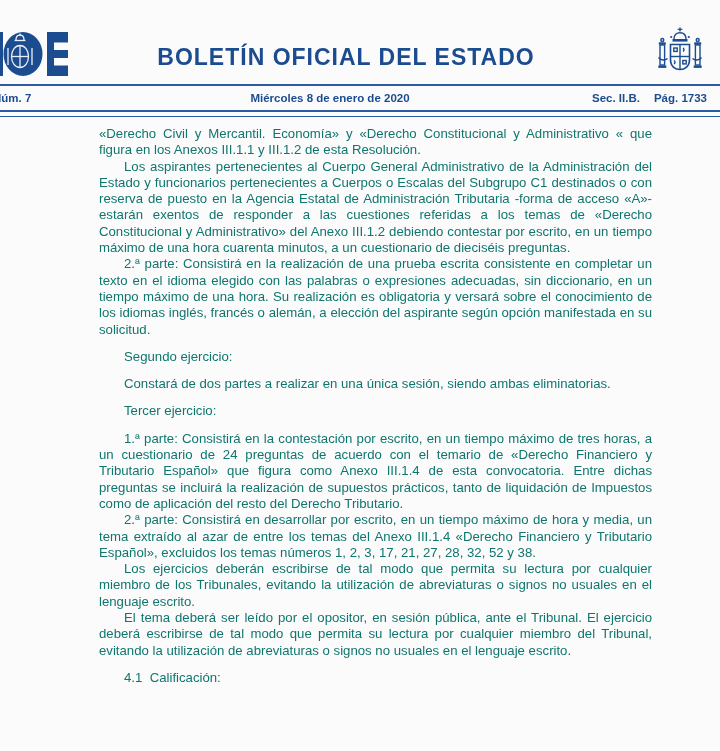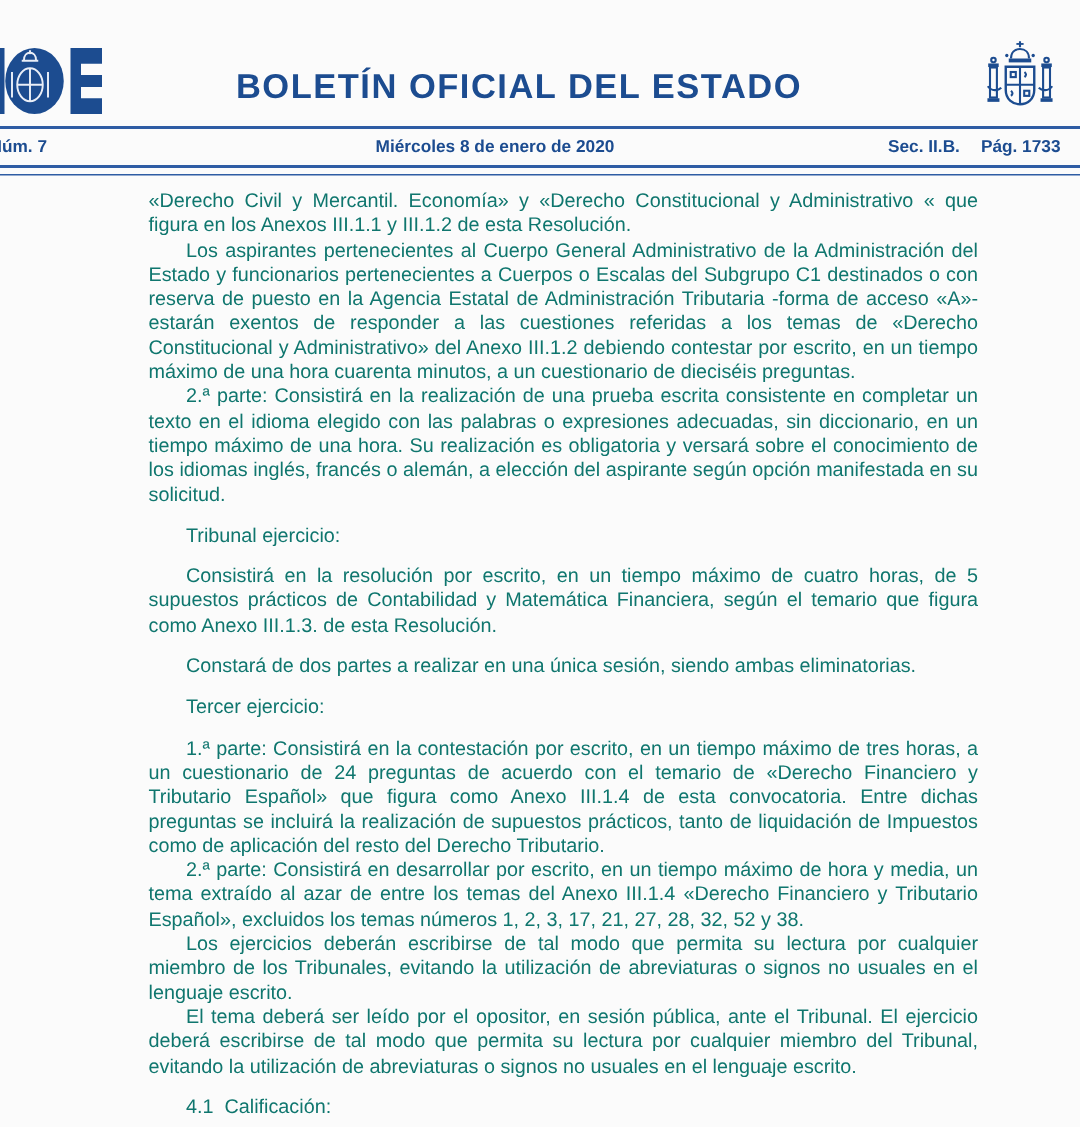--- a/index.html
+++ b/index.html
@@ -154,22 +154,21 @@
       <span class="meta-section">Sec. II.B.</span><span>Pág. 1733</span>
     </span>
   </div>
   <div class="rule-bottom"></div>
   <div class="rule-bottom-thin"></div>
 
   <main class="doc" id="doc">
       <p class="para noindent">«Derecho Civil y Mercantil. Economía» y «Derecho Constitucional y Administrativo « que figura en los Anexos III.1.1 y III.1.2 de esta Resolución.</p>
       <p class="para">Los aspirantes pertenecientes al Cuerpo General Administrativo de la Administración del Estado y funcionarios pertenecientes a Cuerpos o Escalas del Subgrupo C1 destinados o con reserva de puesto en la Agencia Estatal de Administración Tributaria -forma de acceso «A»- estarán exentos de responder a las cuestiones referidas a los temas de «Derecho Constitucional y Administrativo» del Anexo III.1.2 debiendo contestar por escrito, en un tiempo máximo de una hora cuarenta minutos, a un cuestionario de dieciséis preguntas.</p>
       <p class="para">2.ª parte: Consistirá en la realización de una prueba escrita consistente en completar un texto en el idioma elegido con las palabras o expresiones adecuadas, sin diccionario, en un tiempo máximo de una hora. Su realización es obligatoria y versará sobre el conocimiento de los idiomas inglés, francés o alemán, a elección del aspirante según opción manifestada en su solicitud.</p>
-      <p class="para gap">Tribunal ejercicio:</p>
-      <p class="para gap">Consistirá en la resolución por escrito, en un tiempo máximo de cuatro horas, de 5 supuestos prácticos de Contabilidad y Matemática Financiera, según el temario que figura como Anexo III.1.3. de esta Resolución.</p>
+      <p class="para gap">Segundo ejercicio:</p>
       <p class="para gap">Constará de dos partes a realizar en una única sesión, siendo ambas eliminatorias.</p>
       <p class="para gap">Tercer ejercicio:</p>
       <p class="para gap">1.ª parte: Consistirá en la contestación por escrito, en un tiempo máximo de tres horas, a un cuestionario de 24 preguntas de acuerdo con el temario de «Derecho Financiero y Tributario Español» que figura como Anexo III.1.4 de esta convocatoria. Entre dichas preguntas se incluirá la realización de supuestos prácticos, tanto de liquidación de Impuestos como de aplicación del resto del Derecho Tributario.</p>
       <p class="para">2.ª parte: Consistirá en desarrollar por escrito, en un tiempo máximo de hora y media, un tema extraído al azar de entre los temas del Anexo III.1.4 «Derecho Financiero y Tributario Español», excluidos los temas números 1, 2, 3, 17, 21, 27, 28, 32, 52 y 38.</p>
       <p class="para">Los ejercicios deberán escribirse de tal modo que permita su lectura por cualquier miembro de los Tribunales, evitando la utilización de abreviaturas o signos no usuales en el lenguaje escrito.</p>
       <p class="para">El tema deberá ser leído por el opositor, en sesión pública, ante el Tribunal. El ejercicio deberá escribirse de tal modo que permita su lectura por cualquier miembro del Tribunal, evitando la utilización de abreviaturas o signos no usuales en el lenguaje escrito.</p>
       <p class="para gap">4.1&nbsp; Calificación:</p>
     </main>
 
 </div>

